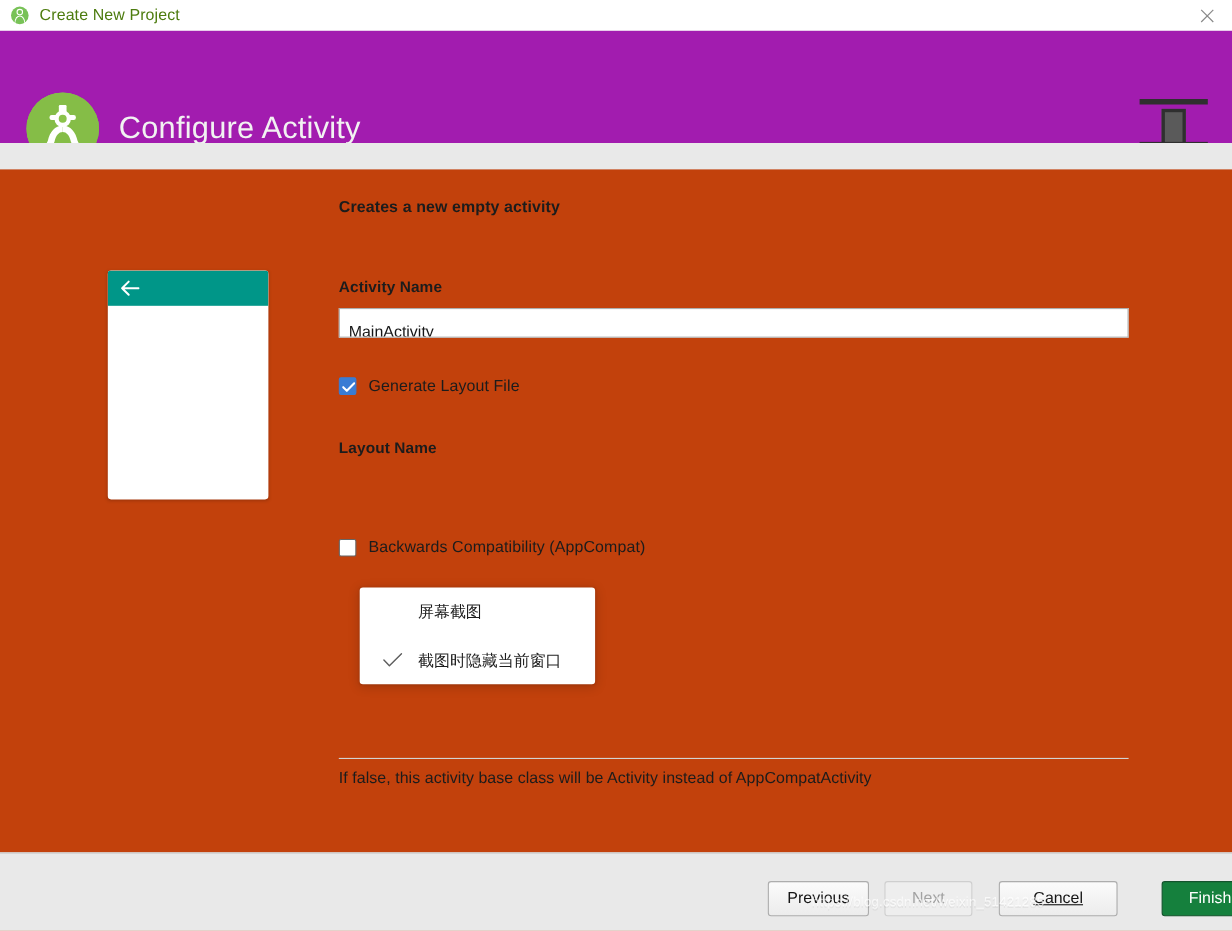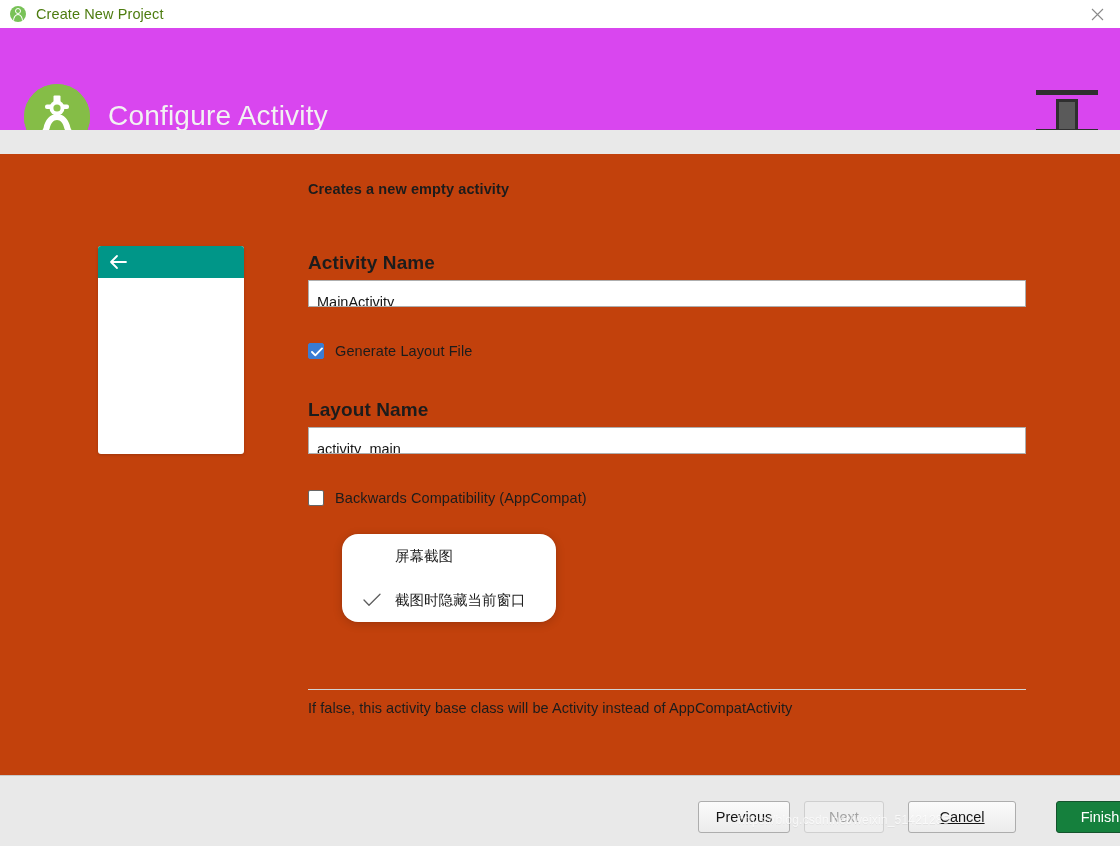--- a/index.html
+++ b/index.html
@@ -74,21 +74,21 @@
     justify-content: center;
     cursor: default;
   }
   .titlebar-close svg { display: block; }
 
   
   .header {
     position: absolute;
     left: 0; top: 28px;
     width: 1120px; height: 102px;
-    background: #d946ef;
+    background: #a21caf;
     overflow: hidden;
   }
   .as-logo {
     position: absolute;
     left: 24px; top: 56px;
     width: 66px; height: 66px;
     border-radius: 50%;
     background: #7dc45a;
   }
   .as-logo svg {
@@ -160,21 +160,21 @@
     position: absolute;
     left: 308px; top: 27px;
     font-size: 14.5px;
     font-weight: bold;
     color: #1c1c1c;
     letter-spacing: .1px;
   }
   .field-label {
     position: absolute;
     left: 308px;
-    font-size: 19px;
+    font-size: 14px;
     font-weight: bold;
     color: #1c1c1c;
     letter-spacing: .1px;
   }
   .label-activity { top: 98px; }
   .label-layout { top: 245px; }
 
   .text-input {
     position: absolute;
     left: 308px;
@@ -225,24 +225,23 @@
     color: #1c1c1c;
     letter-spacing: .1px;
   }
 
   
   .popup {
     position: absolute;
     left: 327px; top: 380px;
     width: 214px; height: 88px;
     background: #ffffff;
-    border-radius: 16px;
+    border-radius: 3px;
     box-shadow: 0 2px 10px rgba(0,0,0,.17), 0 0 2px rgba(0,0,0,.10);
     overflow: hidden;
-    margin-left: 15px;
   }
   .popup-item {
     position: relative;
     height: 44px;
     display: flex;
     align-items: center;
   }
   .popup-check {
     position: absolute;
     left: 21px;
@@ -380,21 +379,20 @@
     <div class="checkbox-row row-generate">
       <span class="cb checked">
         <svg width="12" height="10" viewBox="0 0 12 10">
           <path d="M1 5 L4.3 8.3 L11 1.4" stroke="#ffffff" stroke-width="1.9" fill="none" stroke-linecap="round" stroke-linejoin="round"></path>
         </svg>
       </span>
       <span class="cb-label">Generate Layout File</span>
     </div>
 
     <div class="field-label label-layout">Layout Name</div>
-    <input class="text-input input-layout" type="text" value="activity_main" style="">
 
     <div class="checkbox-row row-backwards">
       <span class="cb unchecked"></span>
       <span class="cb-label">Backwards Compatibility (AppCompat)</span>
     </div>
 
     <div class="popup">
       <div class="popup-item">
         <span class="popup-text">屏幕截图</span>
       </div>

